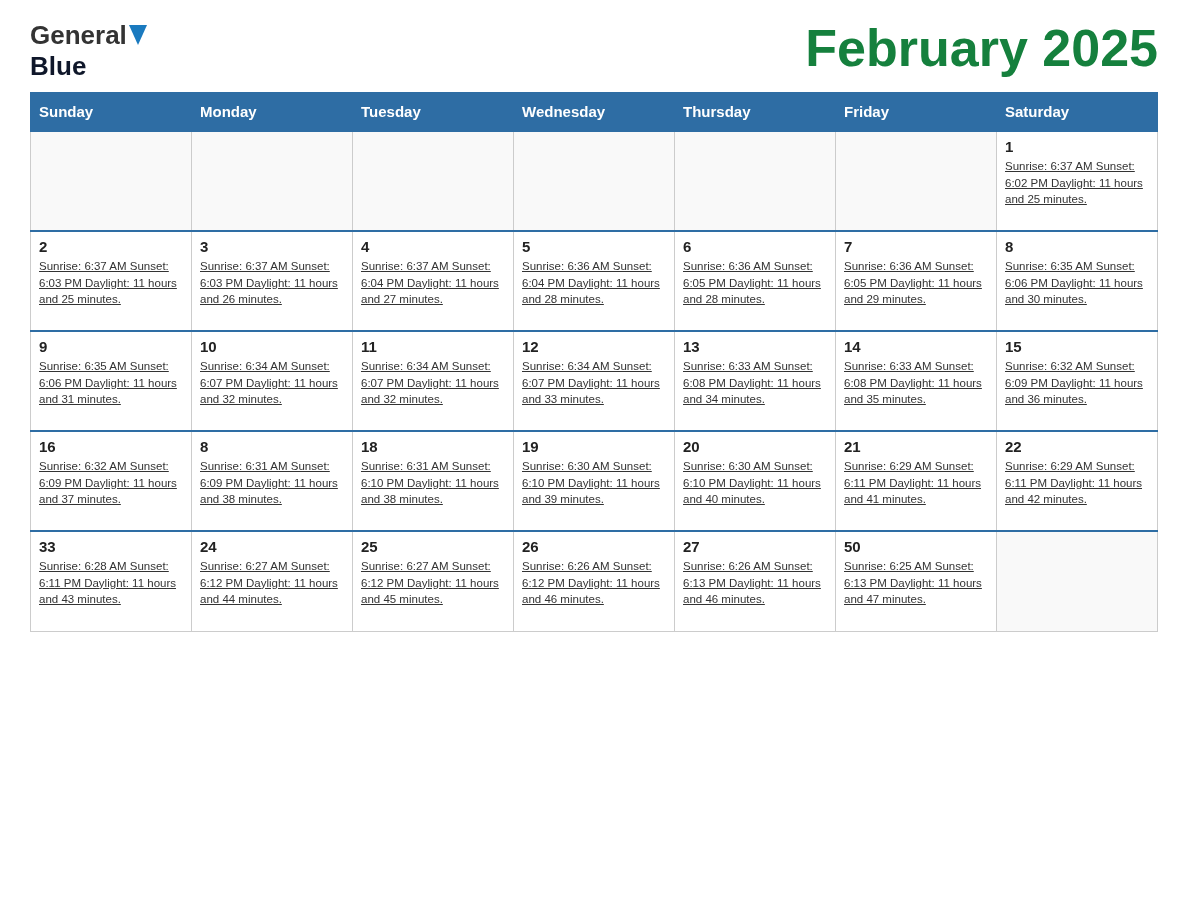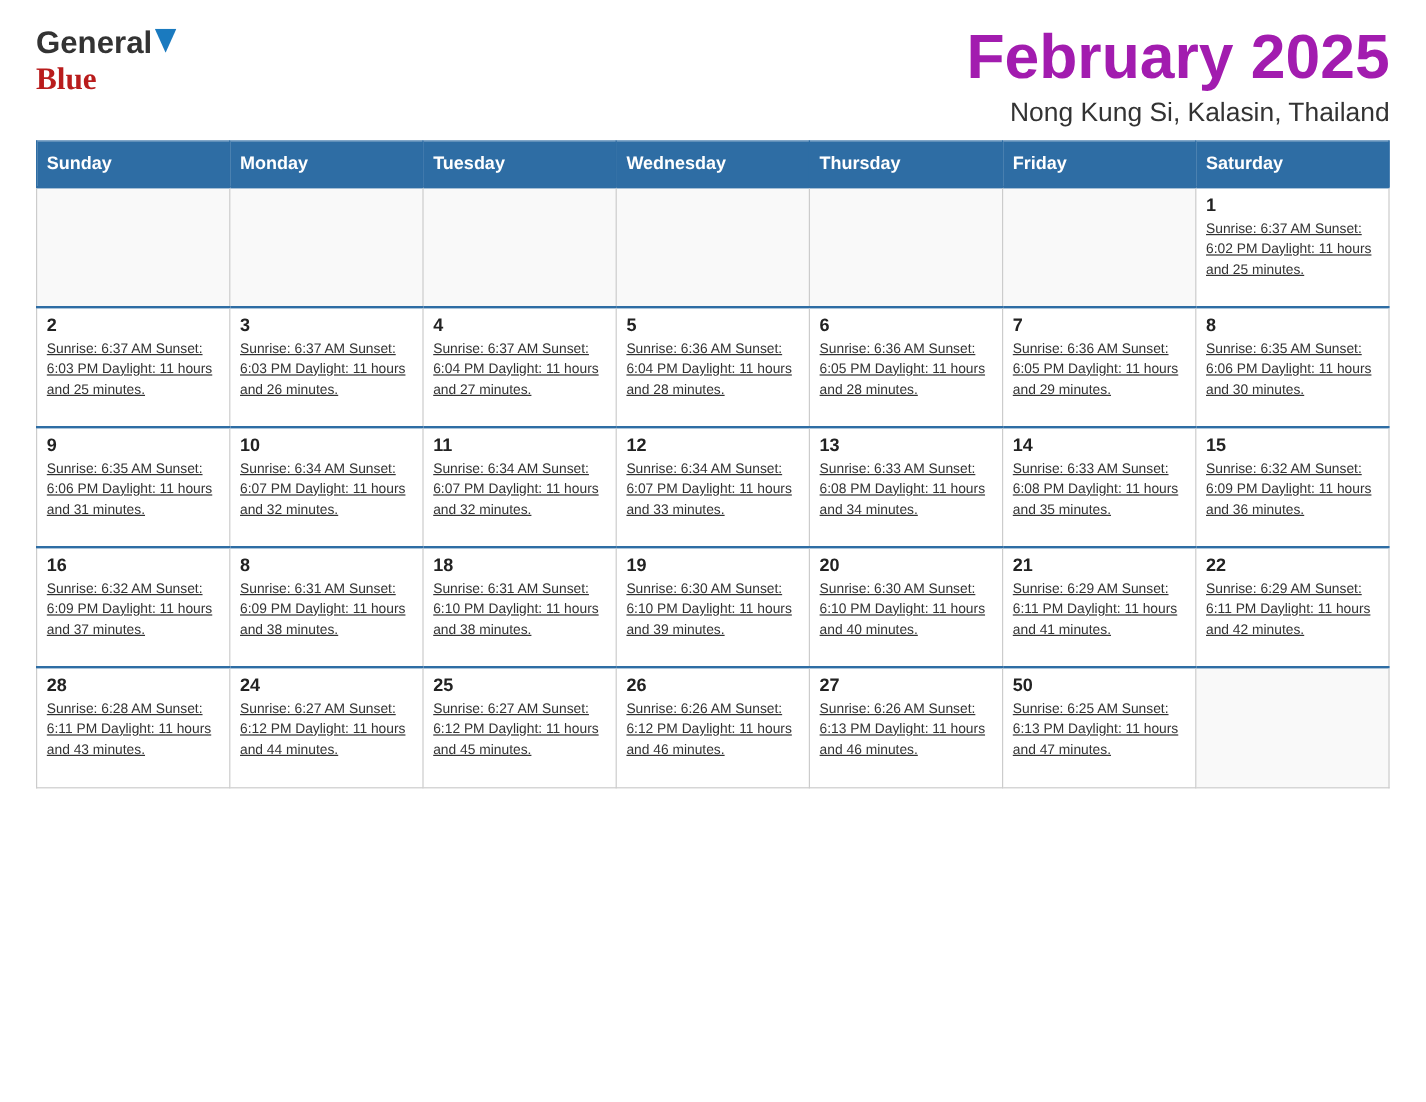--- a/index.html
+++ b/index.html
@@ -24,39 +24,39 @@
     }
     .logo-general {
       font-size: 26px;
       font-weight: bold;
       color: #333;
       font-family: Arial, sans-serif;
     }
     .logo-blue {
       font-size: 26px;
       font-weight: bold;
-      color: #b91c1c;
-      font-family: Liberation Serif, serif;
+      color: #0f172a;
+      font-family: Liberation Sans, sans-serif;
     }
     .logo-text-block {
       display: flex;
       flex-direction: column;
       align-items: flex-start;
     }
     .logo-row1 {
       display: flex;
       align-items: flex-end;
     }
     .title-block {
       text-align: right;
     }
     .title-month {
       font-size: 52px;
       font-weight: bold;
-      color: #a21caf;
+      color: #15803d;
       font-family: Arial, sans-serif;
       line-height: 1.1;
     }
     .title-location {
       font-size: 22px;
       color: #333;
       font-family: Arial, sans-serif;
       margin-top: 4px;
     }
     .calendar {
@@ -118,21 +118,20 @@
           </svg>
         </span>
       </div>
       <div>
         <span class="logo-blue">Blue</span>
       </div>
     </div>
   </div>
   <div class="title-block">
     <div class="title-month">February 2025</div>
-    <div class="title-location">Nong Kung Si, Kalasin, Thailand</div>
   </div>
 </div>
 
 <table class="calendar">
   <thead>
     <tr>
     <th>Sunday</th>
         <th>Monday</th>
         <th>Tuesday</th>
         <th>Wednesday</th>
@@ -283,21 +282,21 @@
         </td>
         <td>
           <span class="day-number">22</span>
           <div class="day-info">Sunrise: 6:29 AM
 Sunset: 6:11 PM
 Daylight: 11 hours and 42 minutes.</div>
         </td>
       </tr>
       <tr>
         <td>
-          <span class="day-number">28</span>
+          <span class="day-number">33</span>
           <div class="day-info">Sunrise: 6:28 AM
 Sunset: 6:11 PM
 Daylight: 11 hours and 43 minutes.</div>
         </td>
         <td>
           <span class="day-number">24</span>
           <div class="day-info">Sunrise: 6:27 AM
 Sunset: 6:12 PM
 Daylight: 11 hours and 44 minutes.</div>
         </td>

